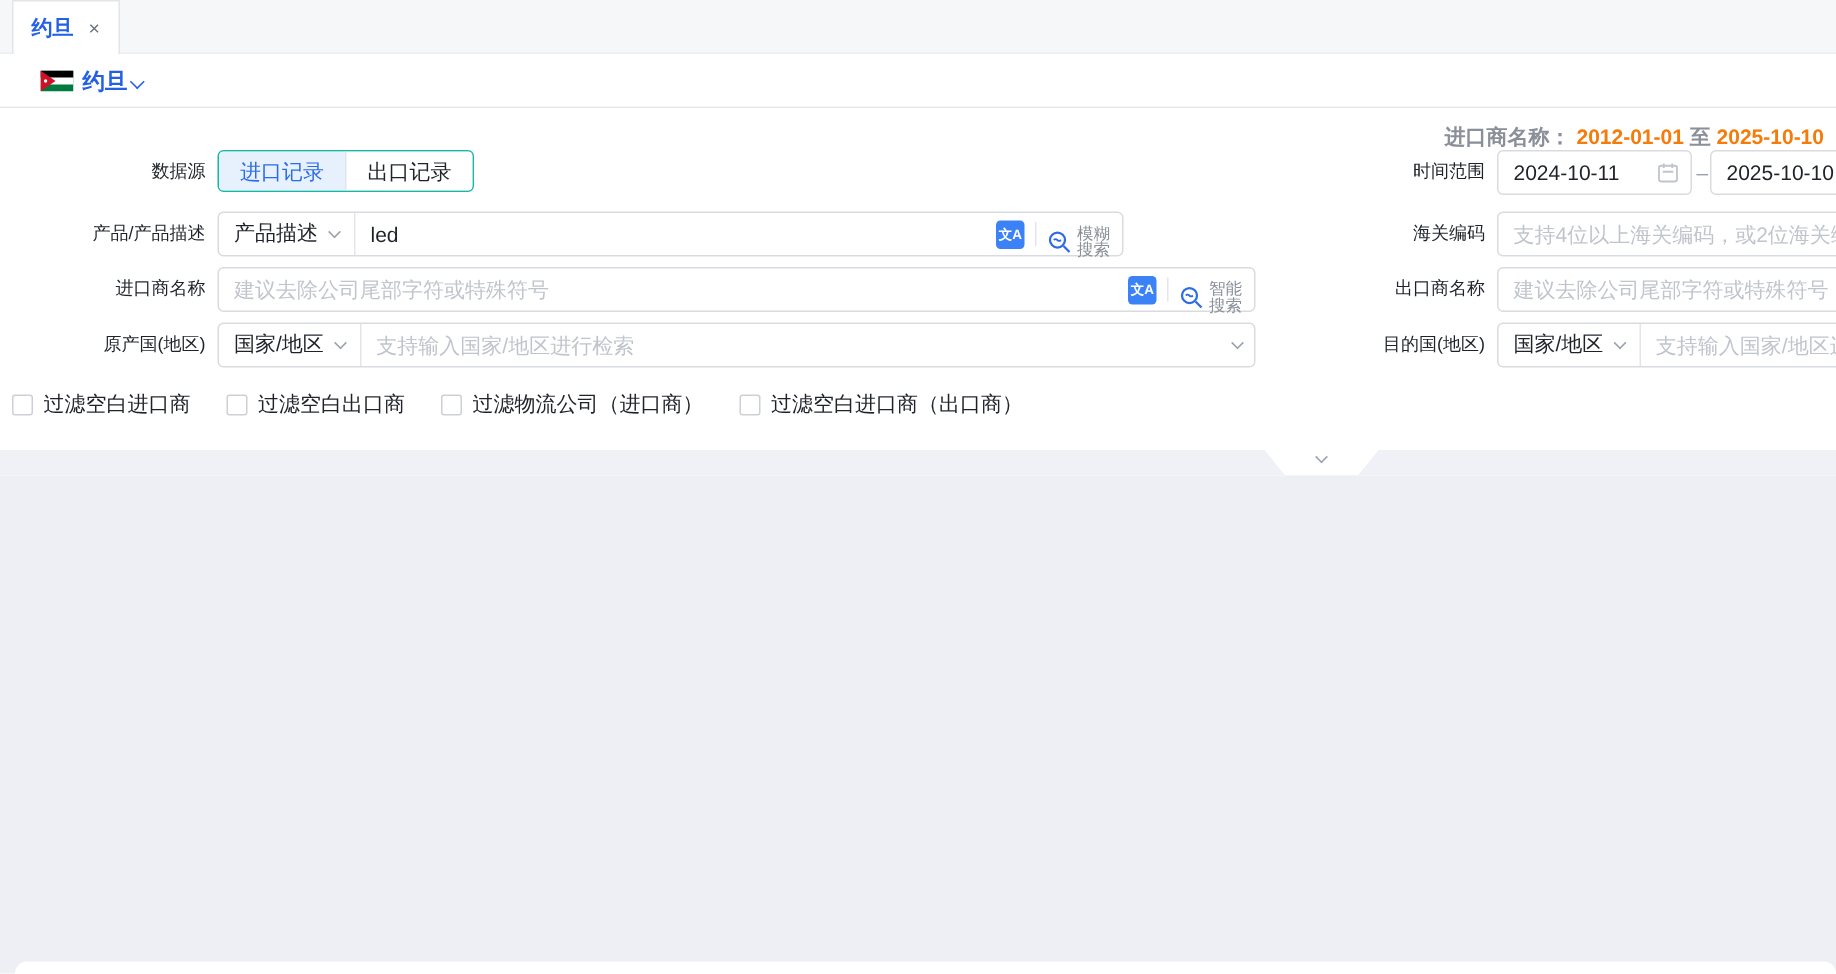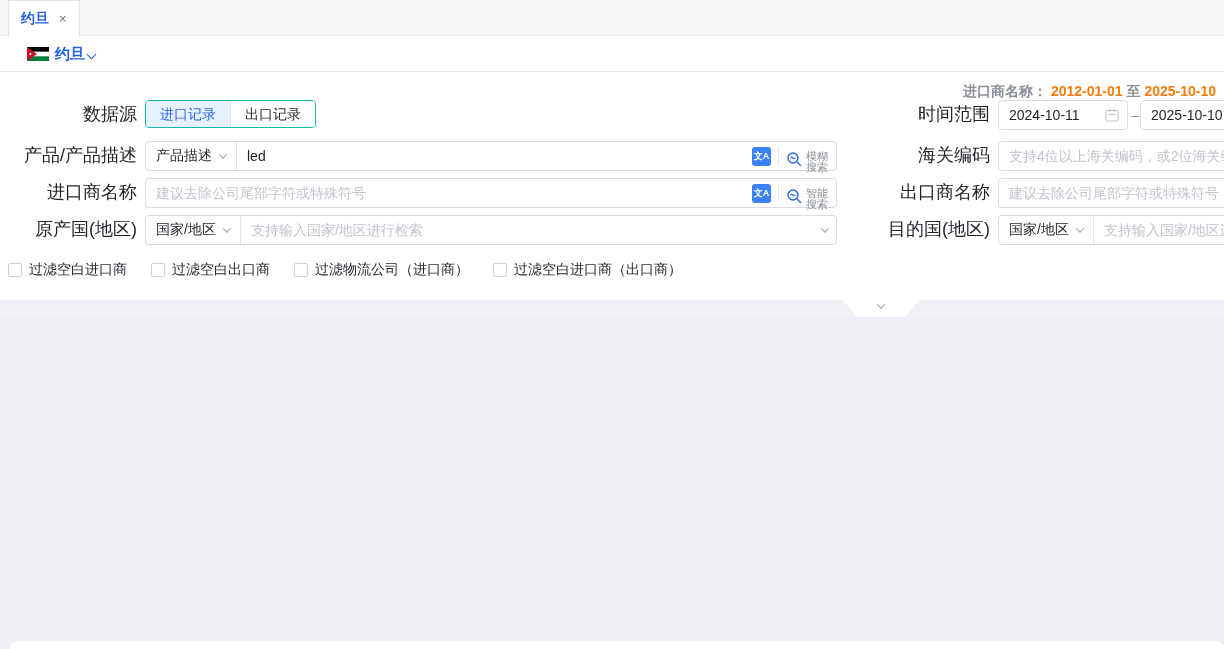--- a/index.html
+++ b/index.html
@@ -15,21 +15,21 @@
 
   
   .country-bar { position:absolute; left:0; top:36px; width:1224px; height:36px; background:#fff; border-bottom:1px solid #e7e9ee; }
   .flag { position:absolute; left:27px; top:11px; width:22px; height:14px; display:block; }
   .country-name { position:absolute; left:55px; top:9px; color:#2460e6; font-weight:bold; font-size:15px; }
   .country-chev { position:absolute; left:88px; top:15px; width:7px; height:7px;
     border-right:1.6px solid #2460e6; border-bottom:1.6px solid #2460e6; transform:rotate(45deg); }
 
   
   .form { position:absolute; left:0; top:73px; width:1224px; height:227px; background:#fff; }
-  .lbl { position:absolute; text-align:right; color:#1f2329; font-size:18px; line-height:28px; }
+  .lbl { position:absolute; text-align:right; color:#1f2329; font-size:12px; line-height:28px; }
   .lbl-l { left:0; width:137px; }
   .lbl-r { left:850px; width:140px; }
 
   .update-range { position:absolute; left:860px; top:10px; width:356px; text-align:right; color:#8a8f99; font-size:14px; font-weight:bold; }
   .update-range .orange { color:#f57c0b; }
 
   
   .seg { position:absolute; left:145px; top:27px; display:flex; height:28px; border:1px solid #14b8a6; border-radius:4px; overflow:hidden; background:#fff; }
   .seg .opt { padding:0 14px; line-height:26px; font-size:14px; cursor:pointer; background:#fff; color:#1f2329; }
   .seg .opt.active { background:#e6f1fd; color:#2e6be6; }
@@ -39,21 +39,21 @@
   .shell { position:absolute; height:30px; border:1px solid #d9dbe0; border-radius:4px; background:#fff; display:flex; align-items:center; }
   .shell .sel { display:flex; align-items:center; gap:8px; padding:0 10px; height:100%; border-right:1px solid #e3e5ea; color:#1f2329; cursor:pointer; white-space:nowrap; }
   .chev { width:6px; height:6px; border-right:1.4px solid #9aa0ab; border-bottom:1.4px solid #9aa0ab; transform:rotate(45deg) translate(-1px,-1px); }
   .shell input { flex:1; border:none; outline:none; font-size:14px; padding:0 10px; color:#1f2329; min-width:0; background:transparent;
     font-family:"Liberation Sans","DejaVu Sans",sans-serif; }
   .shell input::placeholder { color:#c0c4cc; }
   .suffix { display:flex; align-items:center; gap:7px; padding-right:8px; }
   .trans-ic { width:19px; height:19px; border-radius:3px; background:#3b82f6; color:#fff; font-size:9px; font-weight:bold;
     display:flex; align-items:center; justify-content:center; letter-spacing:0; cursor:pointer; }
   .vdiv { width:1px; height:16px; background:#e3e5ea; }
-  .srch-btn { display:flex; gap:3px; cursor:pointer;margin-top:11px; }
+  .srch-btn { display:flex; align-items:center; gap:3px; cursor:pointer;margin-top:11px; }
   .srch-txt { font-size:11px; line-height:11px; color:#8a8f99; }
   .cal-ic { margin-right:8px; cursor:pointer; flex:none; }
   .dash { position:absolute; top:34px; color:#9aa0ab; }
 
   
   .cbrow { position:absolute; left:8px; top:188px; display:flex; gap:24px; align-items:center; }
   .cbitem { display:flex; align-items:center; gap:7px; cursor:pointer; }
   .cb { width:14px; height:14px; border:1px solid #cdd0d6; border-radius:2px; background:#fff; flex:none; }
 
   
@@ -111,21 +111,21 @@
       <line x1="9.8" y1="1" x2="9.8" y2="4" stroke="#c0c4cc" stroke-width="1.2"></line>
       <line x1="3.5" y1="6.5" x2="10.5" y2="6.5" stroke="#c0c4cc" stroke-width="1.2"></line>
     </svg>
   </div>
   <span class="dash" style="left:1131px">–</span>
   <div class="shell" style="left:1140px; top:27px; width:130px;">
     <input value="2025-10-10" style="">
   </div>
 
   <div class="lbl lbl-l" style="top:68px">产品/产品描述</div>
-  <div class="shell" style="left:145px; top:68px; width:692px;">
+  <div class="shell" style="left:145px; top:68px; width:604px;">
     <div class="sel">
       <span>产品描述</span>
       <span class="chev"></span>
     </div>
     <input value="led" style="">
     <div class="suffix">
       <span class="trans-ic">文A</span>
       <span class="vdiv"></span>
       <span class="srch-btn">
         <svg width="17" height="17" viewBox="0 0 17 17">

